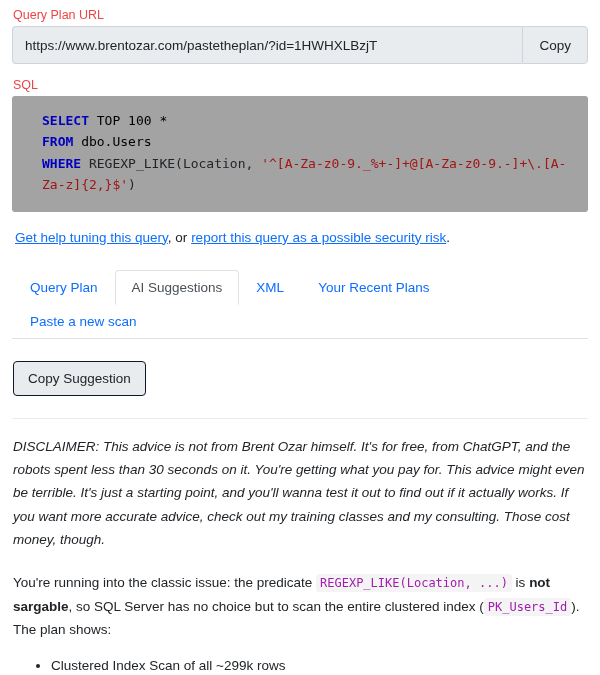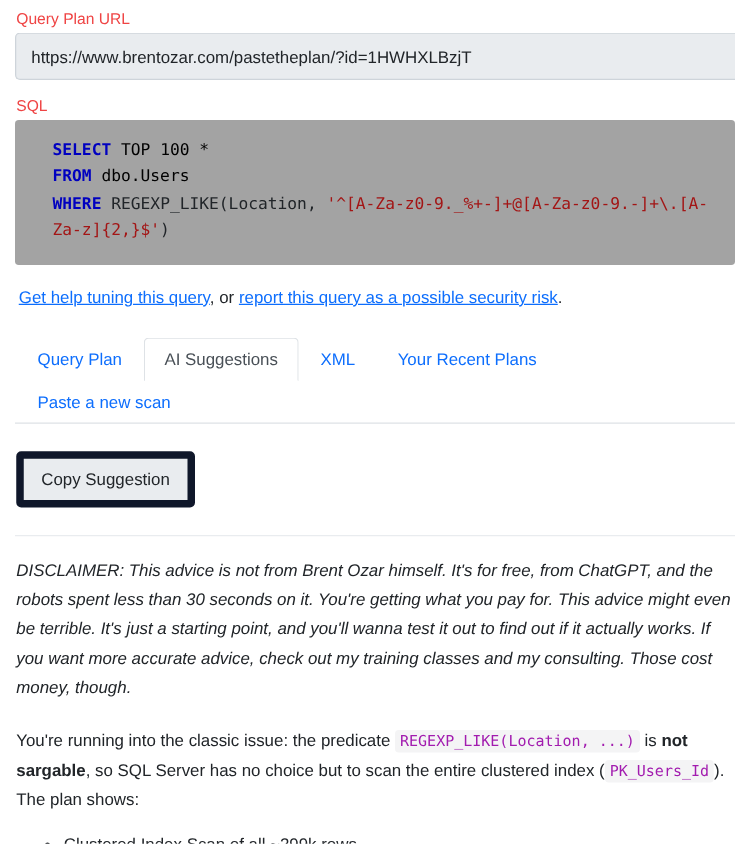--- a/index.html
+++ b/index.html
@@ -108,21 +108,21 @@
   }
   .tab.active {
     color: #495057;
     background: #ffffff;
     border-color: #dee2e6 #dee2e6 #ffffff;
     font-weight: normal;
   }
   .tab-break { flex-basis: 100%; height: 0; }
   .copy-suggestion {
     background: #e9ecef;
-    border: 6px solid #0f172a;
+    border: 1px solid #0f172a;
     border-radius: 4px;
     font-family: "Liberation Sans", sans-serif;
     font-size: 13.5px;
     color: #212529;
     padding: 9px 14px;
     cursor: pointer;
     margin: 4px 0 22px 1px;
   }
   .hr {
     border: 0;
@@ -161,20 +161,21 @@
 </style>
 </head>
 <body>
 
 <div class="page">
 
   <div class="field-label">Query Plan URL</div>
 
   <div class="url-row">
     <input class="url-input" type="text" value="https://www.brentozar.com/pastetheplan/?id=1HWHXLBzjT" style="">
+    <button class="copy-btn">Copy</button>
   </div>
 
   <div class="field-label">SQL</div>
 
   <div class="sql-box">
     <div class="sql-code"><span class="kw">SELECT</span><span class="kw2"> TOP 100 *</span>
 <span class="kw">FROM</span><span class="kw2"> dbo.Users</span>
 <span class="kw">WHERE</span><span class="fn"> REGEXP_LIKE(Location, </span><span class="str">'^[A-Za-z0-9._%+-]+@[A-Za-z0-9.-]+\.[A-Za-z]{2,}$'</span><span class="fn">)</span></div>
   </div>
 

